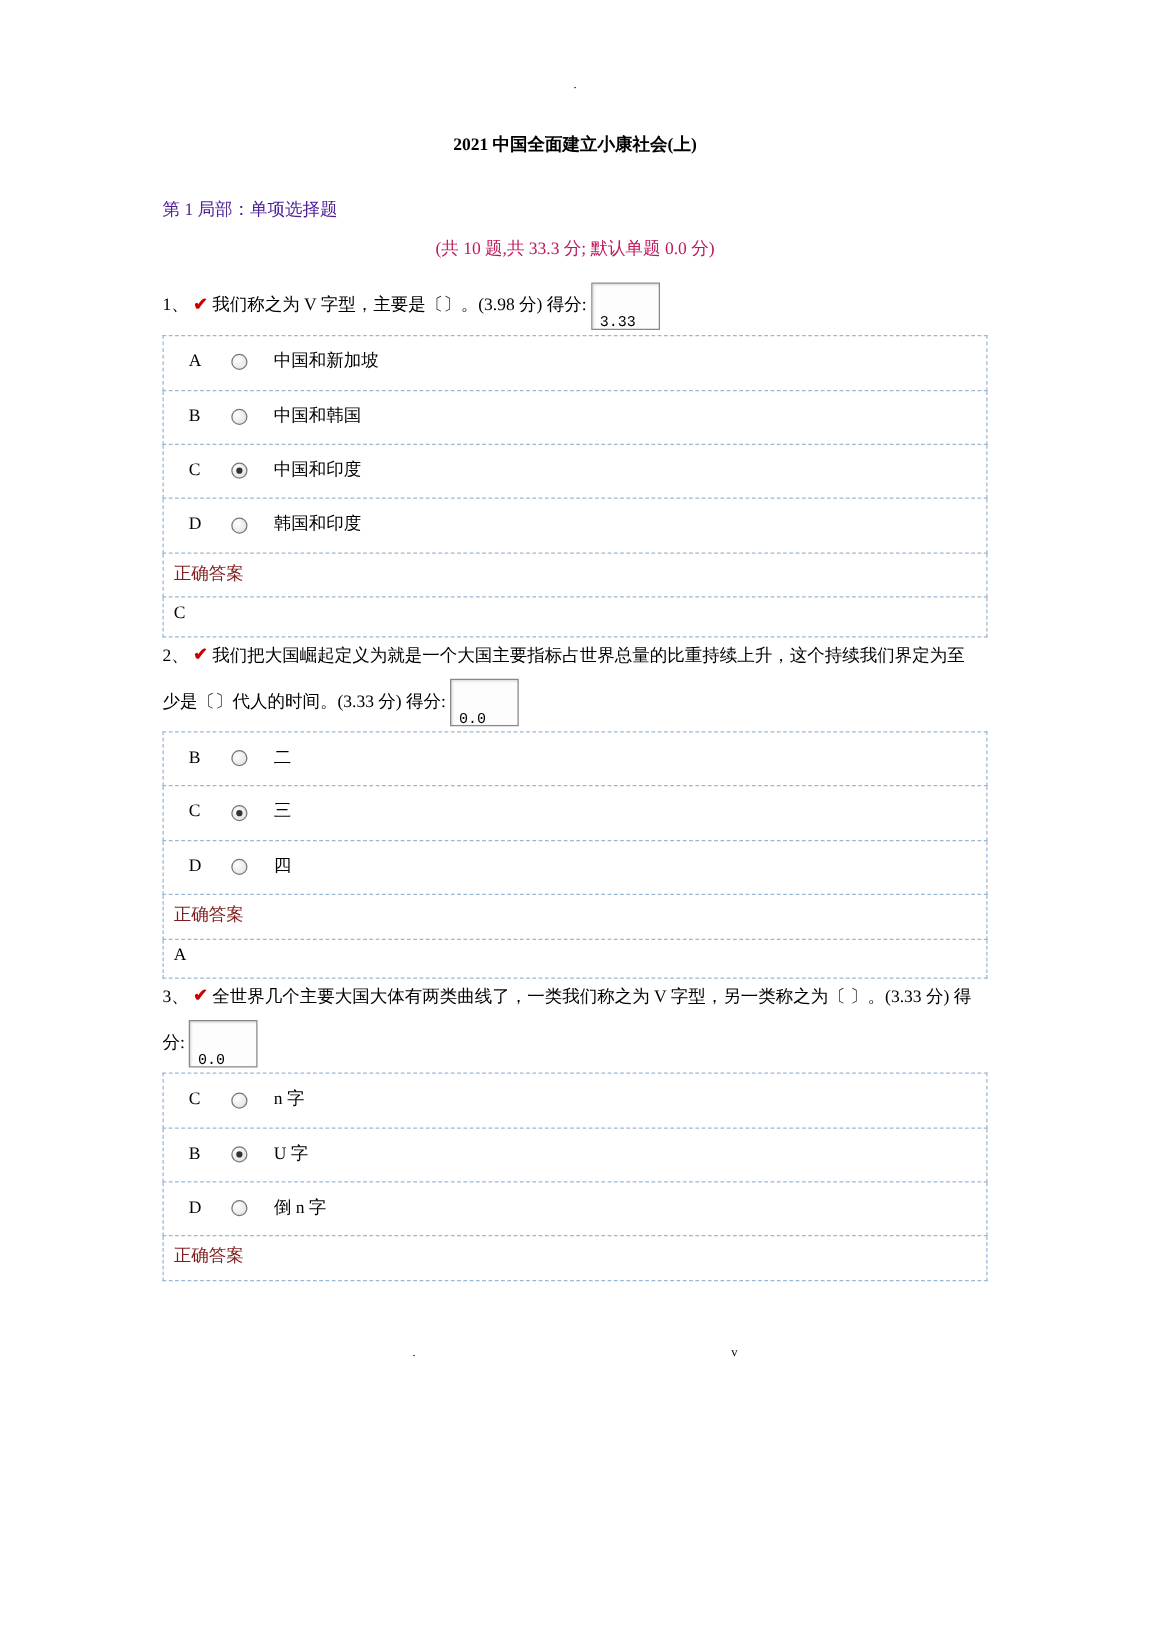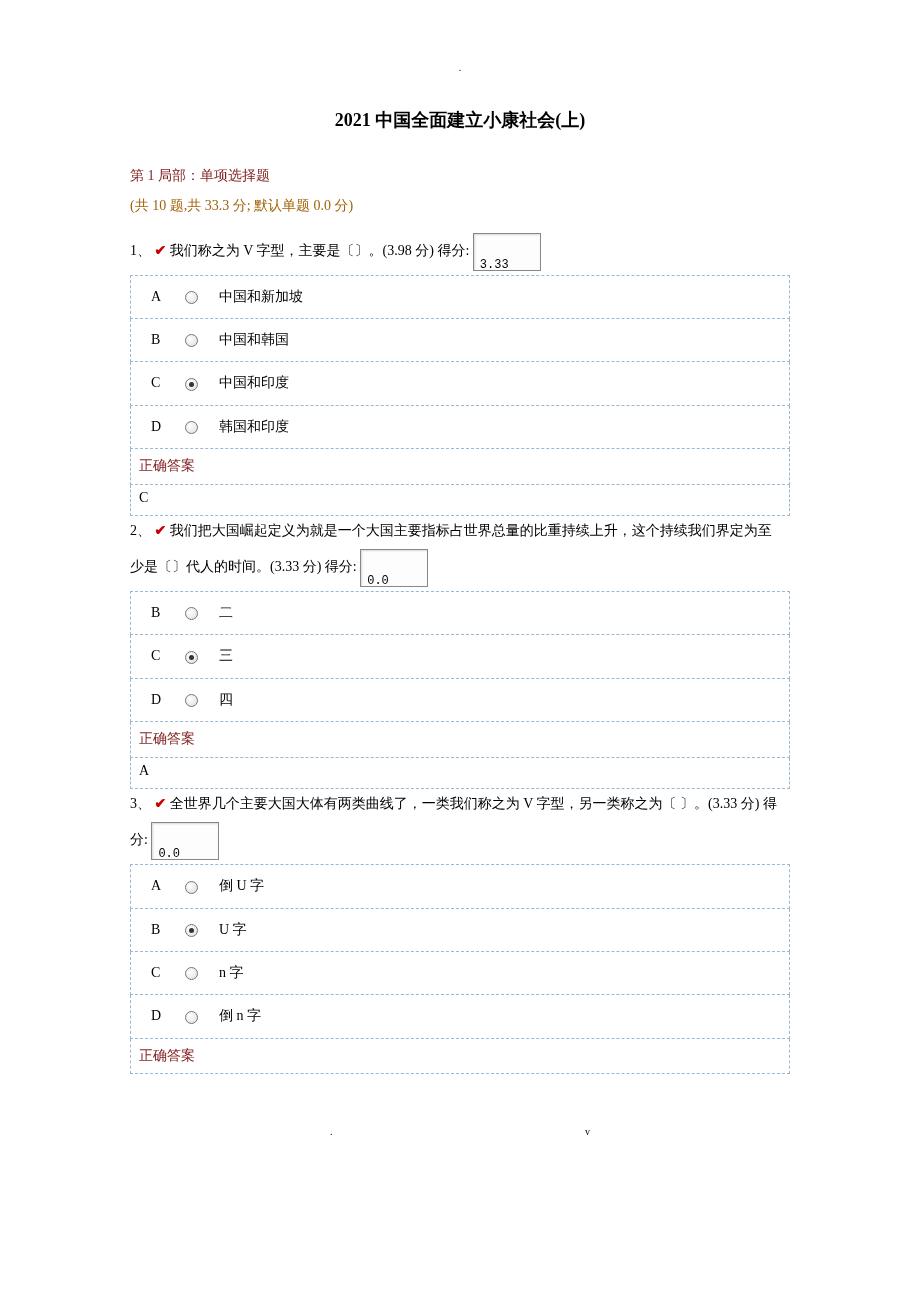--- a/index.html
+++ b/index.html
@@ -6,30 +6,30 @@
     body {
       font-family: "Microsoft YaHei", "SimSun", serif;
       width: 920px;
       background: #fff;
       padding: 60px 130px 40px 130px;
       font-size: 14px;
       color: #000;
       line-height: 1.6;
     }
     .dot-top { text-align: center; font-size: 10px; margin-bottom: 30px; }
-    .title { text-align: center; font-weight: bold; font-size: 18px; margin-bottom: 30px; }
-    .section-header { color: #7f1d1d; margin-bottom: 8px; }
-    .section-sub { color: #a16207; margin-bottom: 15px; }
+    .title { text-align: center; font-weight: bold; font-size: 14px; margin-bottom: 30px; }
+    .section-header { color: #4c1d95; margin-bottom: 8px; }
+    .section-sub { color: #be185d; margin-bottom: 15px; text-align: center; }
     .question-text { line-height: 2.2; margin-bottom: 2px; }
     .check-icon { color: #cc0000; font-weight: bold; display: inline-block; vertical-align: middle; }
     .score-box {
       display: inline-block;
       border: 1px solid #888;
       background: #fdfdfd;
-      width: 68px;
+      width: 55px;
       height: 20px;
       font-family: "Courier New", monospace;
       font-size: 12px;
       padding: 18px 6px;
       vertical-align: middle;
       box-shadow: inset 1px 1px 2px rgba(0,0,0,0.15);
     }
     .options-table {
       border: 1px dashed #9bb8d3;
       border-collapse: collapse;
@@ -168,43 +168,36 @@
   <span>3、</span>
   <span class="check-icon">✔</span>
   <span>全世界几个主要大国大体有两类曲线了，一类我们称之为 V 字型，另一类称之为〔  〕。(3.33 分) 得</span>
 </div>
 <div class="question-text">
   <span>分:</span>
   <span class="score-box">0.0</span>
 </div>
 <table class="options-table">
   <tbody>
-      <tr>
-        <td>
-    <span class="opt-letter">A</span>
-    <span class="radio"></span>
-    <span>倒 U 字</span>
+  <tr>
+        <td>
+    <span class="opt-letter">C</span>
+    <span class="radio"></span>
+    <span>n 字</span>
   </td>
       </tr>
   <tr>
         <td>
     <span class="opt-letter">B</span>
     <span class="radio selected"></span>
     <span>U 字</span>
   </td>
       </tr>
   <tr>
         <td>
-    <span class="opt-letter">C</span>
-    <span class="radio"></span>
-    <span>n 字</span>
-  </td>
-      </tr>
-  <tr>
-        <td>
     <span class="opt-letter">D</span>
     <span class="radio"></span>
     <span>倒 n 字</span>
   </td>
       </tr>
   <tr class="answer-row">
         <td>正确答案</td>
       </tr>
 </tbody>
   </table>

